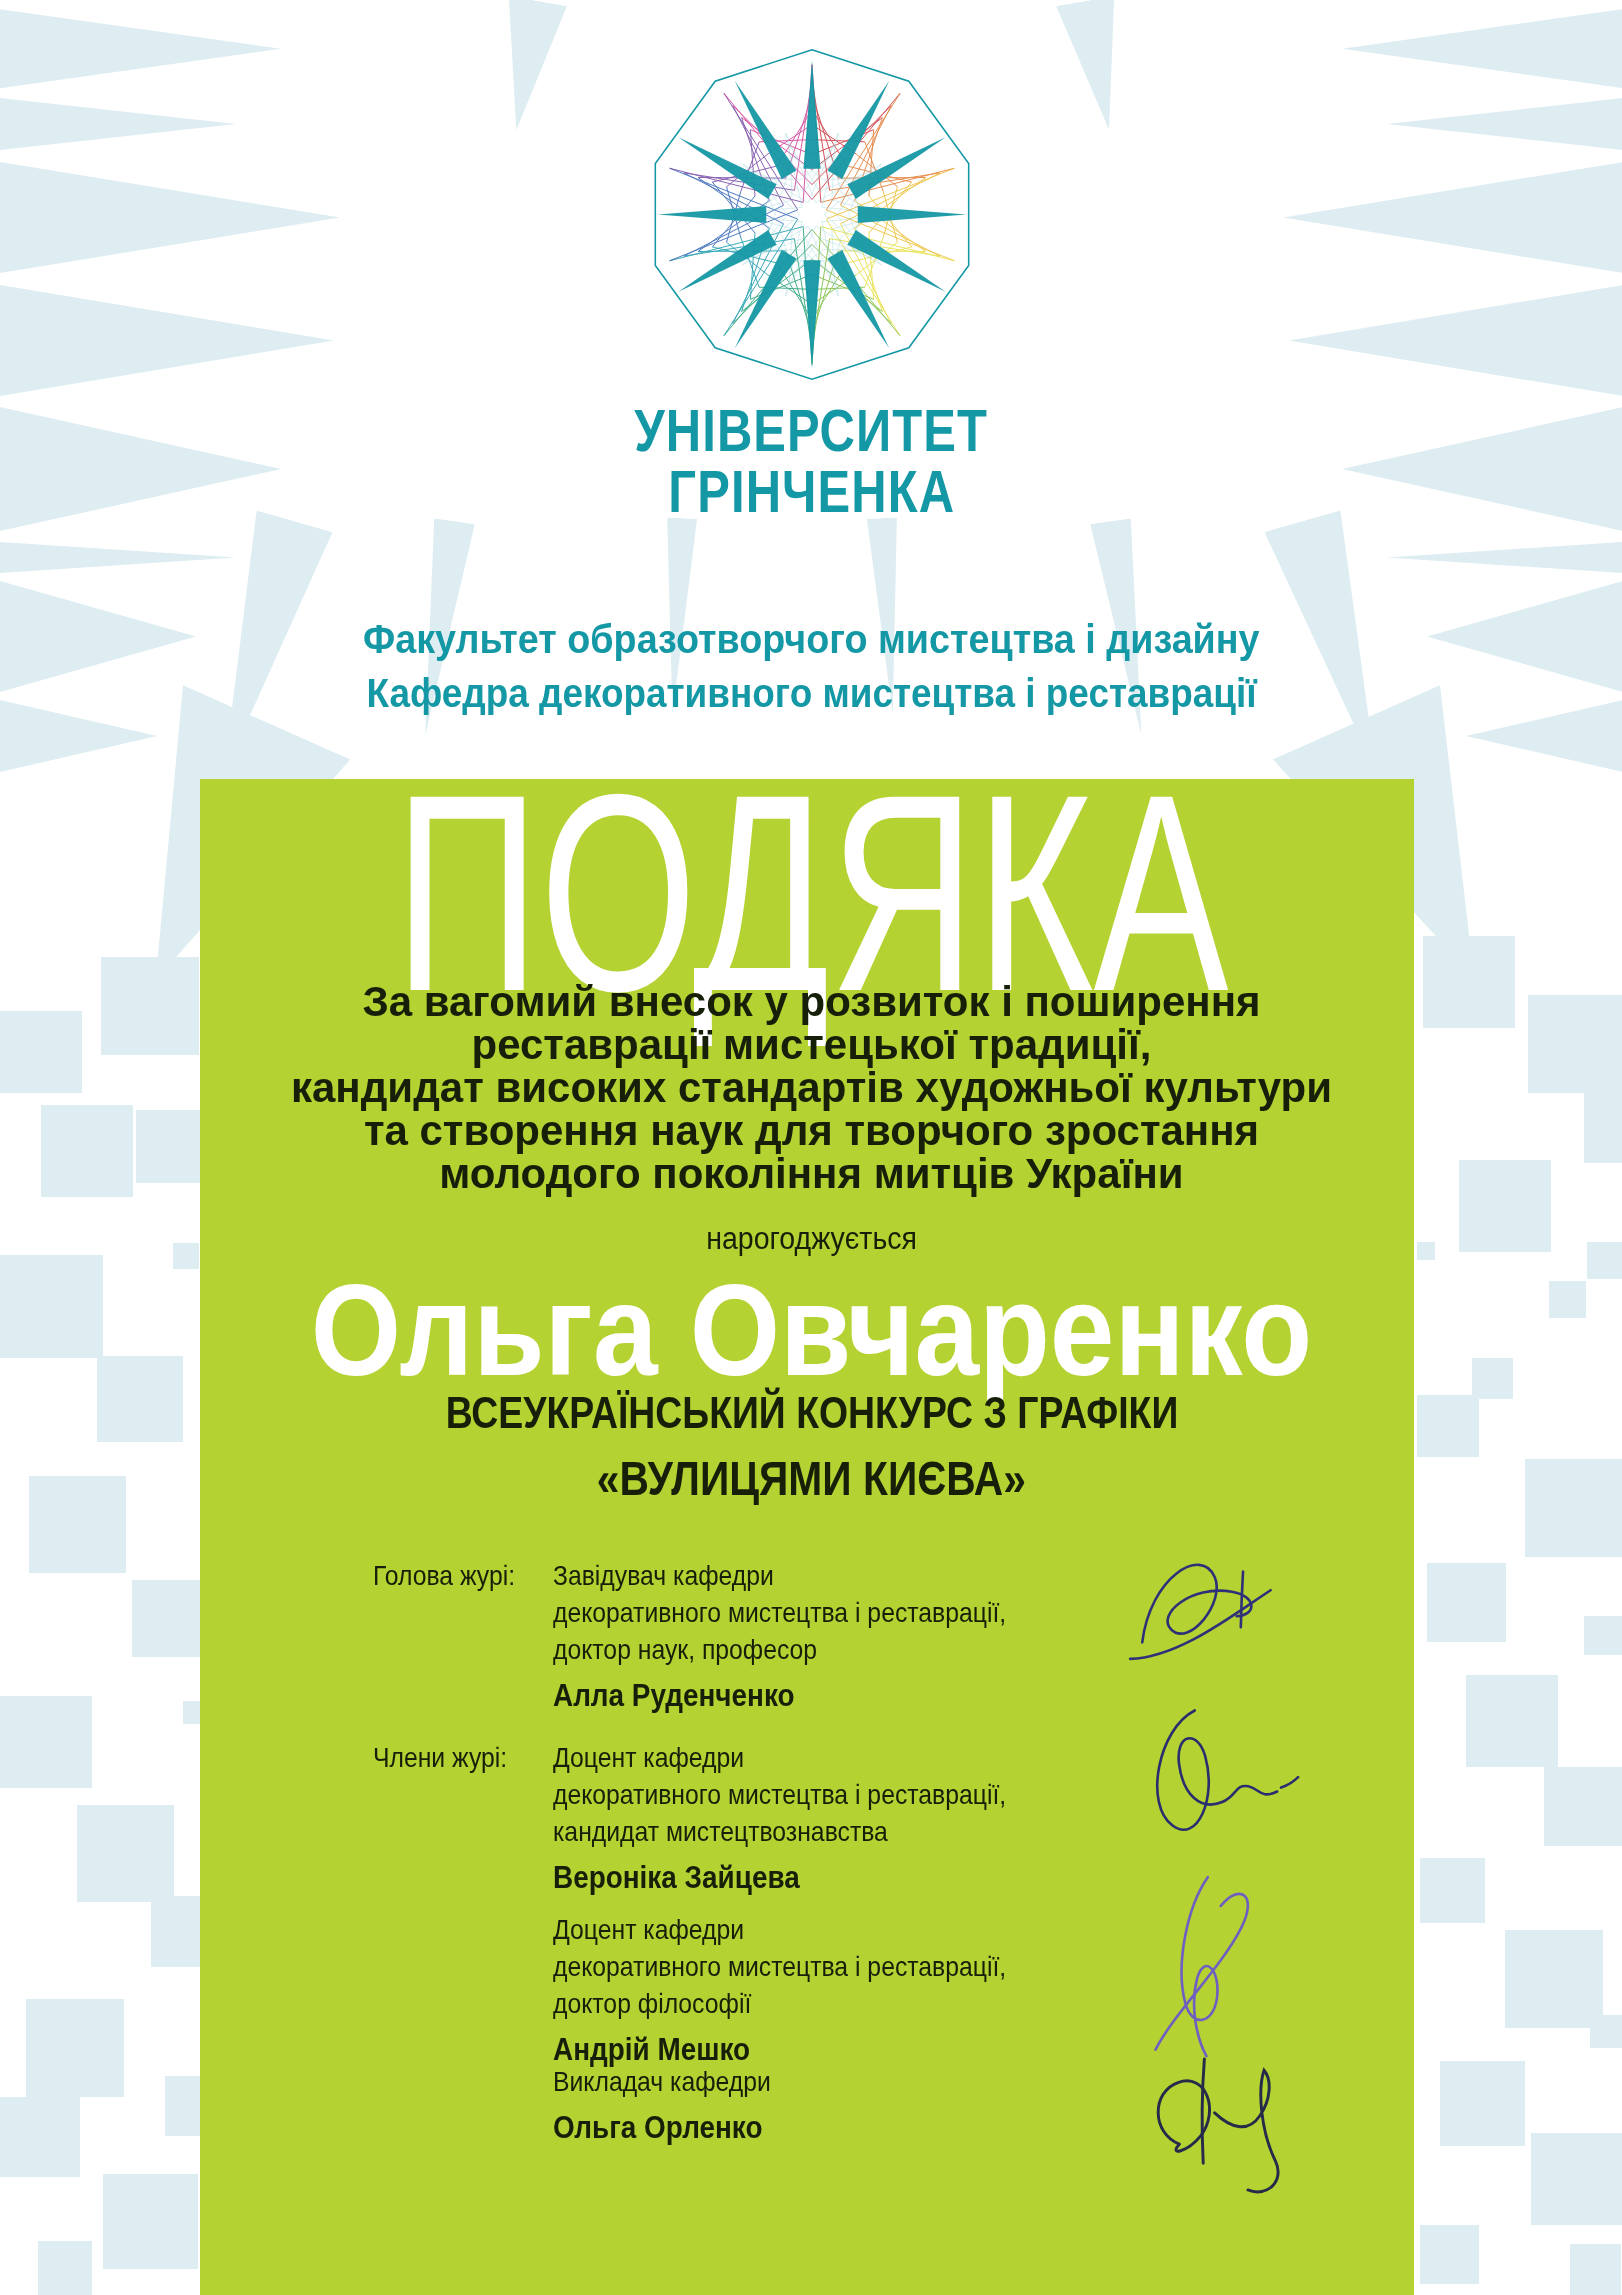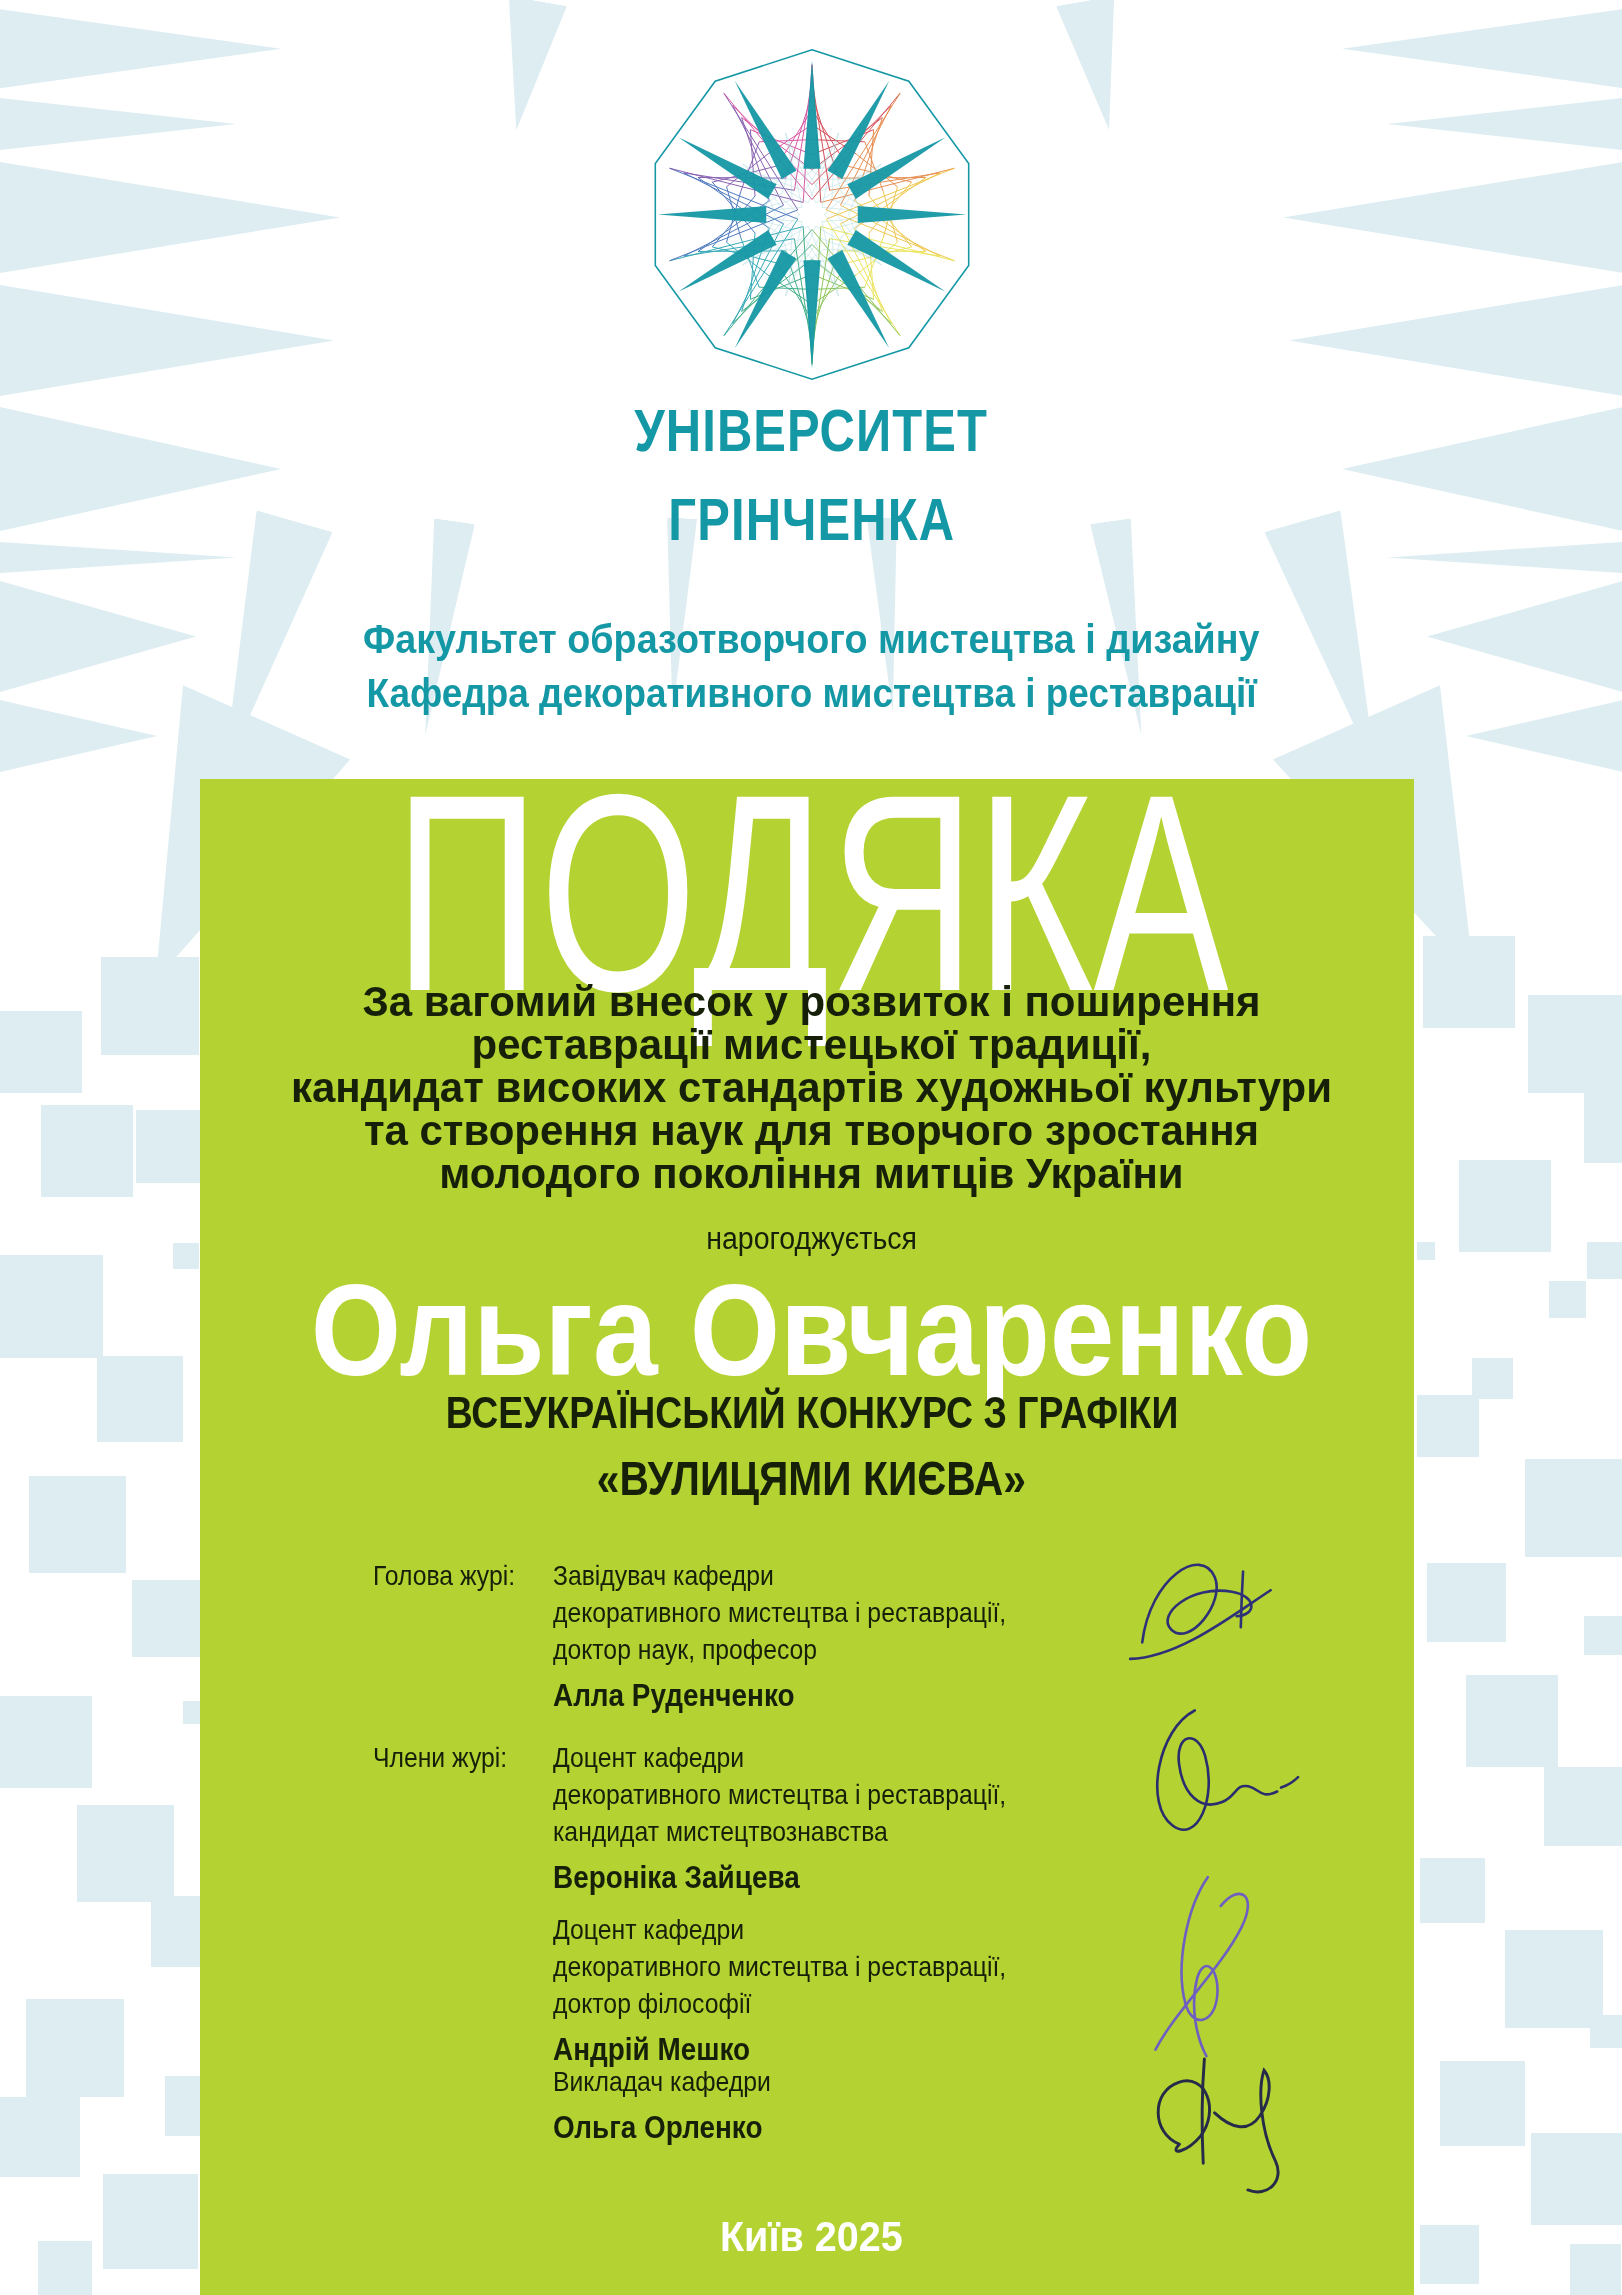--- a/index.html
+++ b/index.html
@@ -327,21 +327,21 @@
         <polygon points="152.00000000000006,474.38199529312755 223.7416697508023,324.1217782649107 246.2583302491977,337.1217782649107" fill="#1598a5" opacity="0.95"></polygon>
         <polygon points="65.61800470687251,388.0000000000001 202.8782217350893,293.7416697508023 215.8782217350893,316.2583302491977" fill="#1598a5" opacity="0.95"></polygon>
         <polygon points="34,270.00000000000006 200,257 200,283" fill="#1598a5" opacity="0.95"></polygon>
         <polygon points="65.61800470687248,151.99999999999997 215.8782217350893,223.7416697508023 202.8782217350893,246.2583302491977" fill="#1598a5" opacity="0.95"></polygon>
         <polygon points="151.9999999999999,65.61800470687254 246.25833024919768,202.8782217350893 223.74166975080226,215.8782217350893" fill="#1598a5" opacity="0.95"></polygon>
       </svg>
   </div>
   <div class="cline teal" style="top:402px;font-size:59px;">
     <span style="transform:scaleX(0.83);letter-spacing:1.3px;">УНІВЕРСИТЕТ</span>
   </div>
-  <div class="cline teal" style="top:463px;font-size:59px;margin-top:28px;">
+  <div class="cline teal" style="top:463px;font-size:59px;">
     <span style="transform:scaleX(0.83);letter-spacing:1.3px;">ГРІНЧЕНКА</span>
   </div>
 
   <div class="cline teal" style="top:619px;font-size:41px;">
     <span style="transform:scaleX(0.92);">Факультет образотворчого мистецтва і дизайну</span>
   </div>
   <div class="cline teal" style="top:673px;font-size:41px;">
     <span style="transform:scaleX(0.90);">Кафедра декоративного мистецтва і реставрації</span>
   </div>
 
@@ -428,18 +428,15 @@
     </svg>
   </div>
   <div class="sig" style="left:1122px;top:2040px;transform:rotate(-8deg);">
     <svg width="196" height="164" viewBox="0 0 300 250" fill="none" stroke="#252b49" stroke-width="4.5" stroke-linecap="round">
       <path d="M84,150 C44,128 52,64 96,56 C140,48 152,108 118,142 C94,164 64,166 84,150"></path>
       <path d="M140,26 C128,80 120,140 116,184"></path>
       <path d="M144,110 C168,140 192,146 212,124 C232,102 238,72 228,56 C214,84 210,148 226,196 C236,228 206,250 178,234"></path>
     </svg>
   </div>
 
-  <div class="cline white" style="top:2215px;font-size:43px;font-weight:700;">
-    <span style="transform:scaleX(0.92);">Київ 2025</span>
-  </div>
 
 </div>
 
 
 </body></html>

